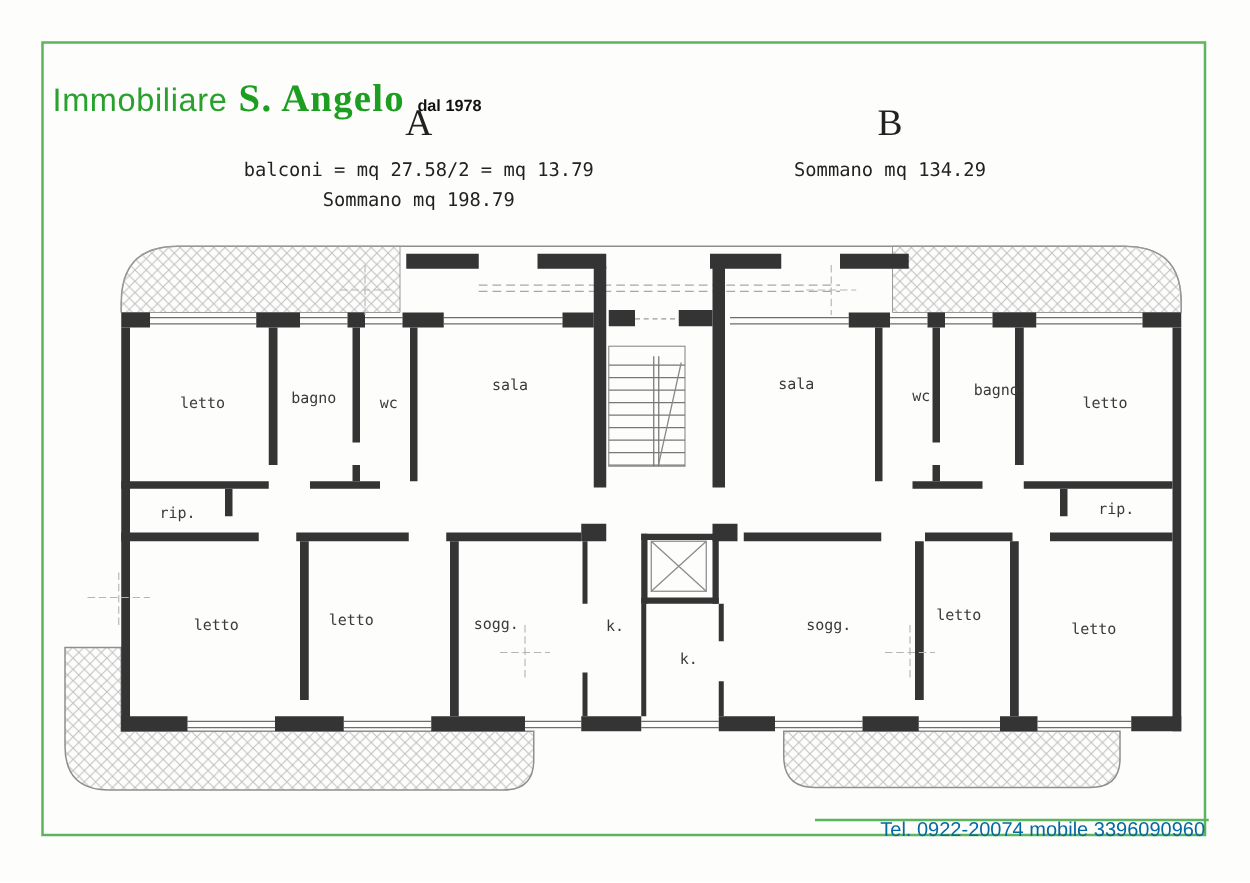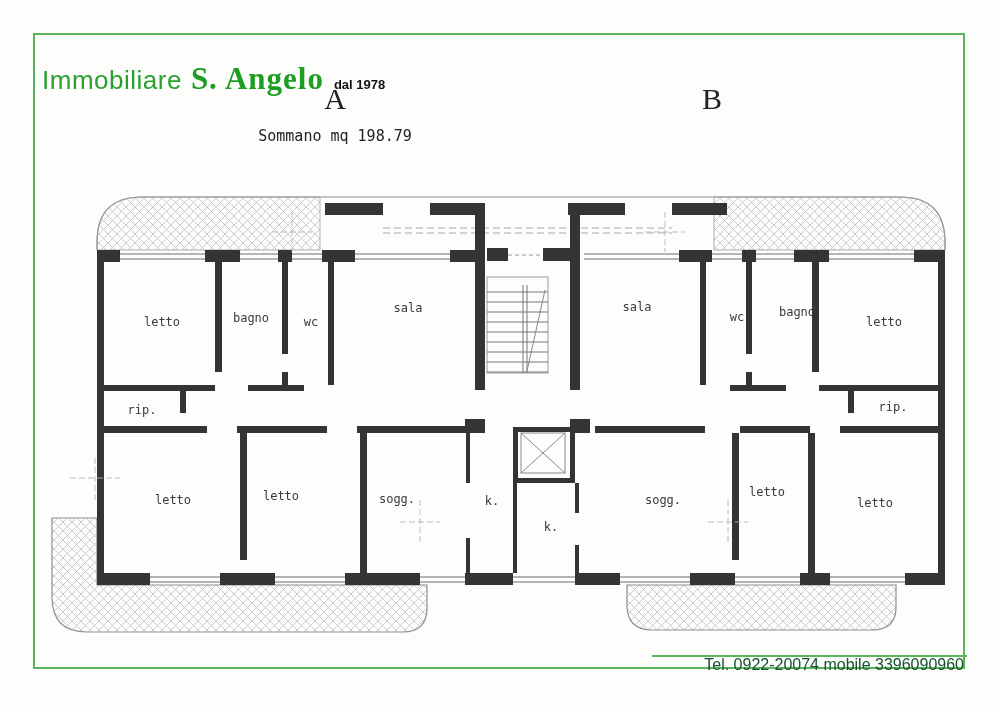--- a/index.html
+++ b/index.html
@@ -24,43 +24,45 @@
   #apt-b{left:552px;}
   
   #plan-svg{position:absolute;left:0;top:0;}
   .room-label{
     position:absolute;transform:translate(-50%,-50%);
     font-family:"DejaVu Sans Mono",monospace;font-size:12px;color:#3a3a3a;white-space:nowrap;
   }
   
   #footer-rule{position:absolute;left:652px;top:655px;width:315px;height:0;border-top:2px solid #5cb45c;}
   #footer-phone{
-    position:absolute;right:36px;top:656px;font-size:16px;color:#14532d;white-space:nowrap;
+    position:absolute;right:36px;top:656px;font-size:16px;color:#0369a1;white-space:nowrap;
   }
 </style>
 </head>
 <body>
 
 <div id="canvas">
 
   <div id="frame"></div>
 
   <div id="logo">
     <span class="brand-name">Immobiliare</span>
     <span class="brand-accent">S. Angelo</span>
     <span class="brand-since">dal 1978</span>
   </div>
 
   <div class="apt-block" id="apt-a">
     <div class="apt-letter">A</div>
+    <div class="apt-line">balconi = mq 27.58/2 = mq 13.79</div>
     <div class="apt-line">Sommano mq 198.79</div>
   </div>
 
   <div class="apt-block" id="apt-b">
     <div class="apt-letter">B</div>
+    <div class="apt-line">Sommano mq 134.29</div>
   </div>
 
   <svg id="plan-svg" width="1000" height="706" viewBox="0 0 1000 706">
     <defs>
       <pattern id="hatch" width="9" height="9" patternUnits="userSpaceOnUse">
         <path d="M0 9 L9 0 M0 0 L9 9" stroke="#bfbfbf" stroke-width="0.8"></path>
       </pattern>
     </defs>
 
     <g>

